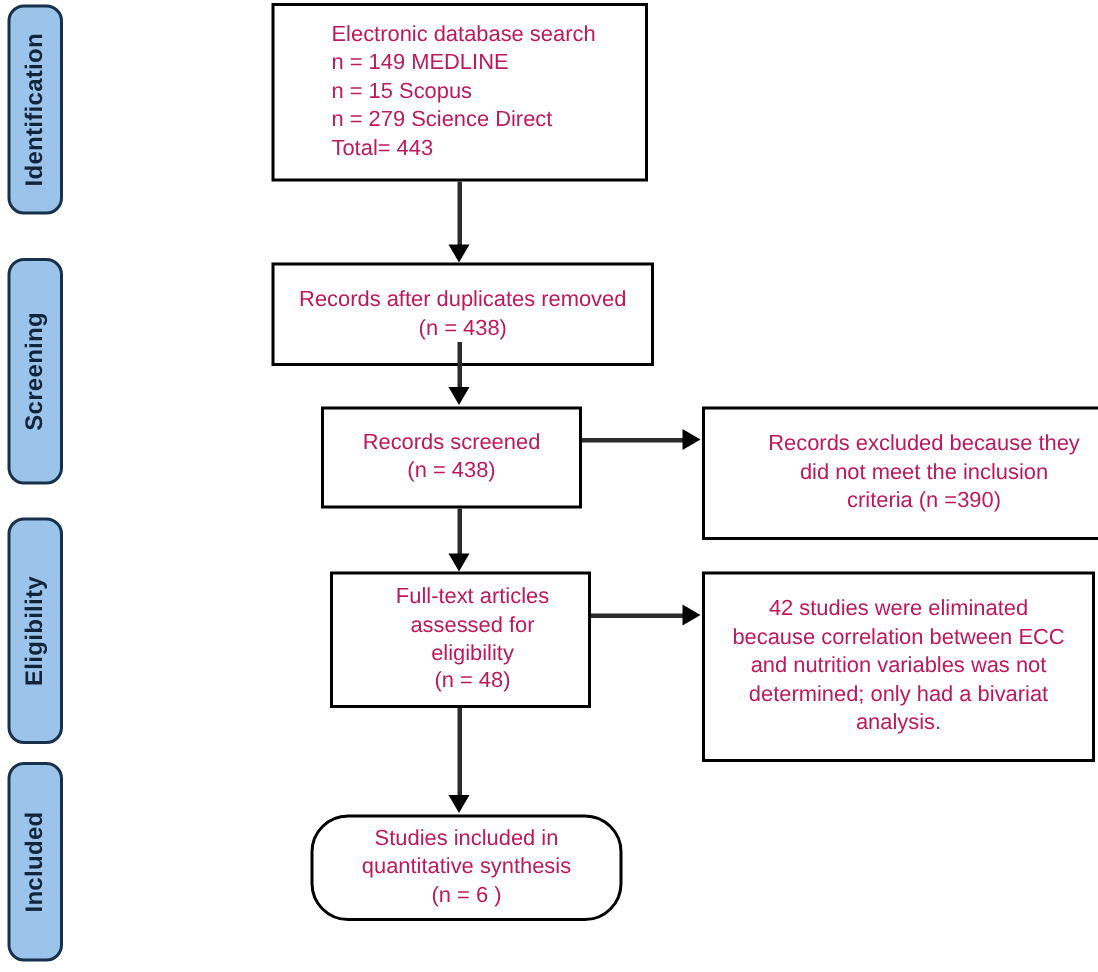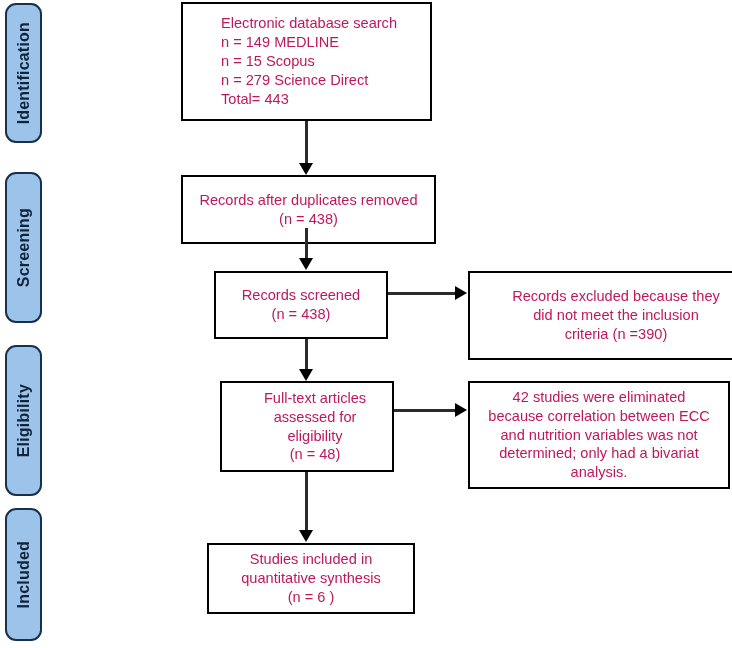--- a/index.html
+++ b/index.html
@@ -155,34 +155,34 @@
       <div>Full-text articles</div>
       <div>assessed for</div>
       <div>eligibility</div>
       <div>(n = 48)</div>
     </div>
   </div>
 
   <div class="hline" style="left:394px; top:409px; width:62px;"></div>
   <div class="arrow-right" style="left:455px; top:403px;"></div>
 
-  <div class="fbox center" style="left:468px; top:381px; width:262px; height:108px;">
+  <div class="fbox center" style="left:468px; top:381px; width:262px; height:127px;">
     <div class="txt">
       <div>42 studies were eliminated</div>
       <div>because correlation between ECC</div>
       <div>and nutrition variables was not</div>
       <div>determined; only had a bivariat</div>
       <div>analysis.</div>
     </div>
   </div>
 
   <div class="vline" style="left:305px; top:472px; height:59px;"></div>
   <div class="arrow-down" style="left:299px; top:530px;"></div>
 
-  <div class="fbox center" style="left:207px; top:543px; width:208px; height:71px;">
+  <div class="fbox center" style="left:207px; top:543px; width:208px; height:71px;border-radius:25px;">
     <div class="txt">
       <div>Studies included in</div>
       <div>quantitative synthesis</div>
       <div>(n = 6 )</div>
     </div>
   </div>
 
 </div>
 
 </body></html>

